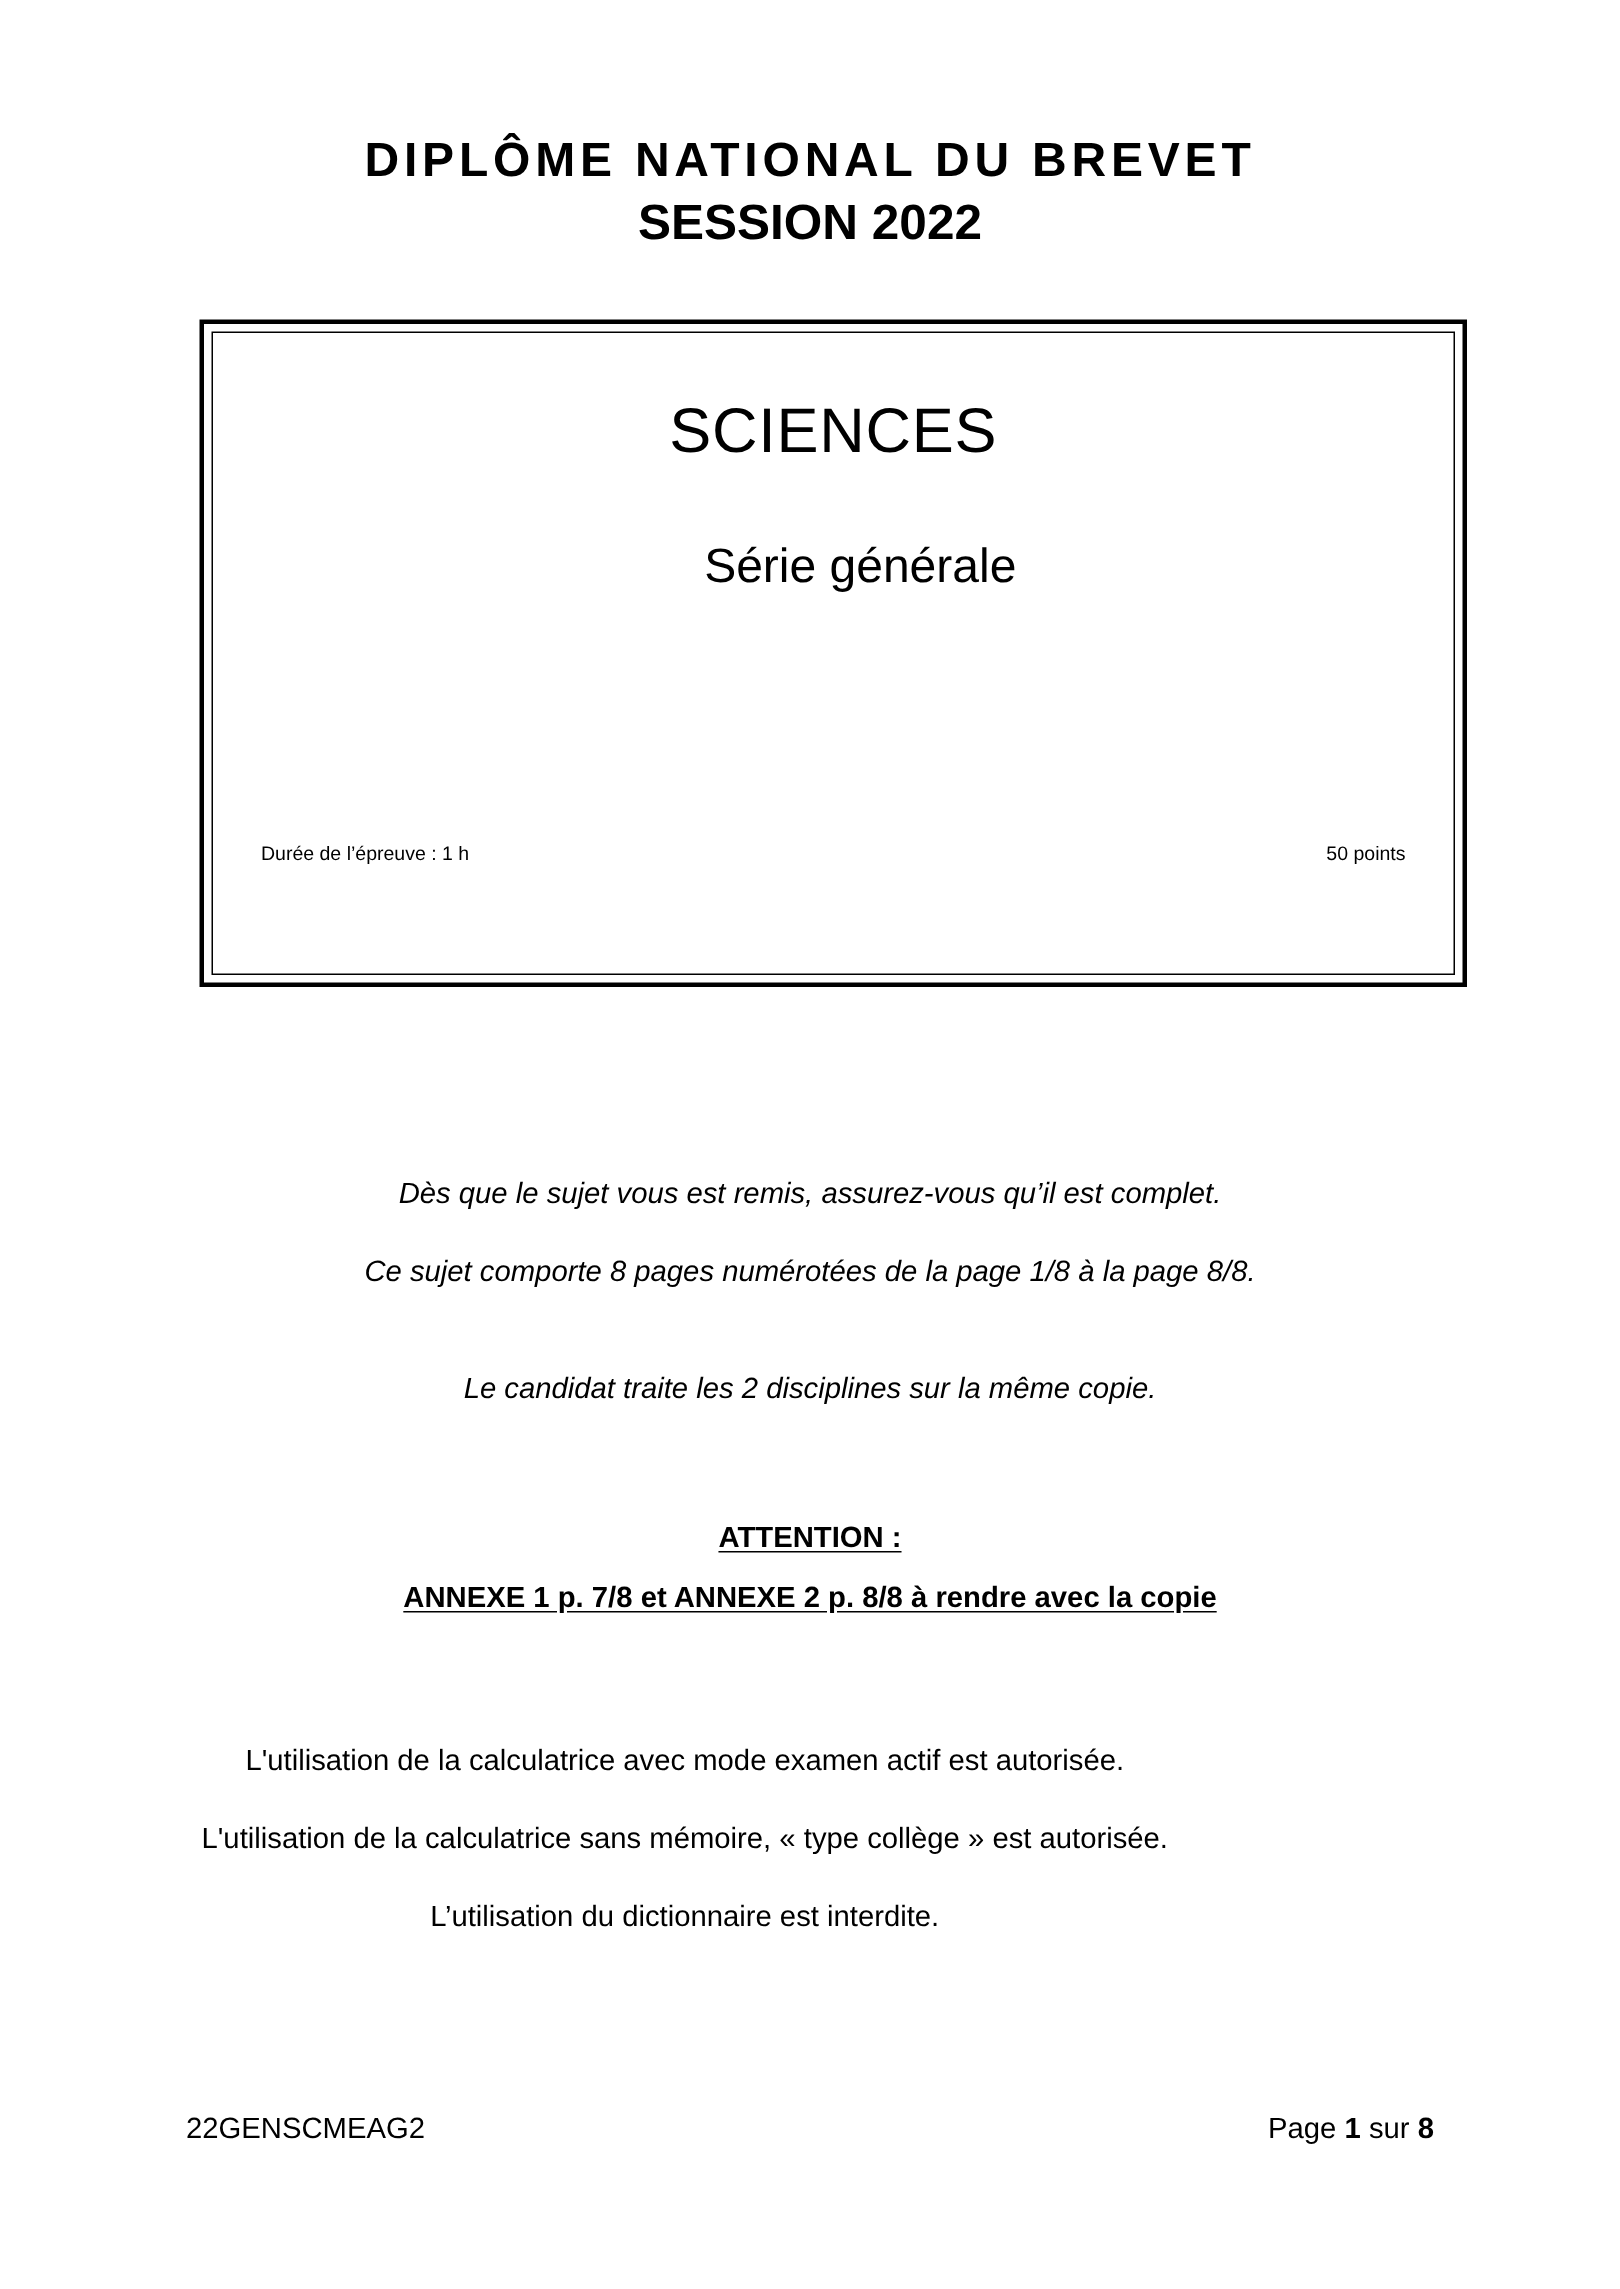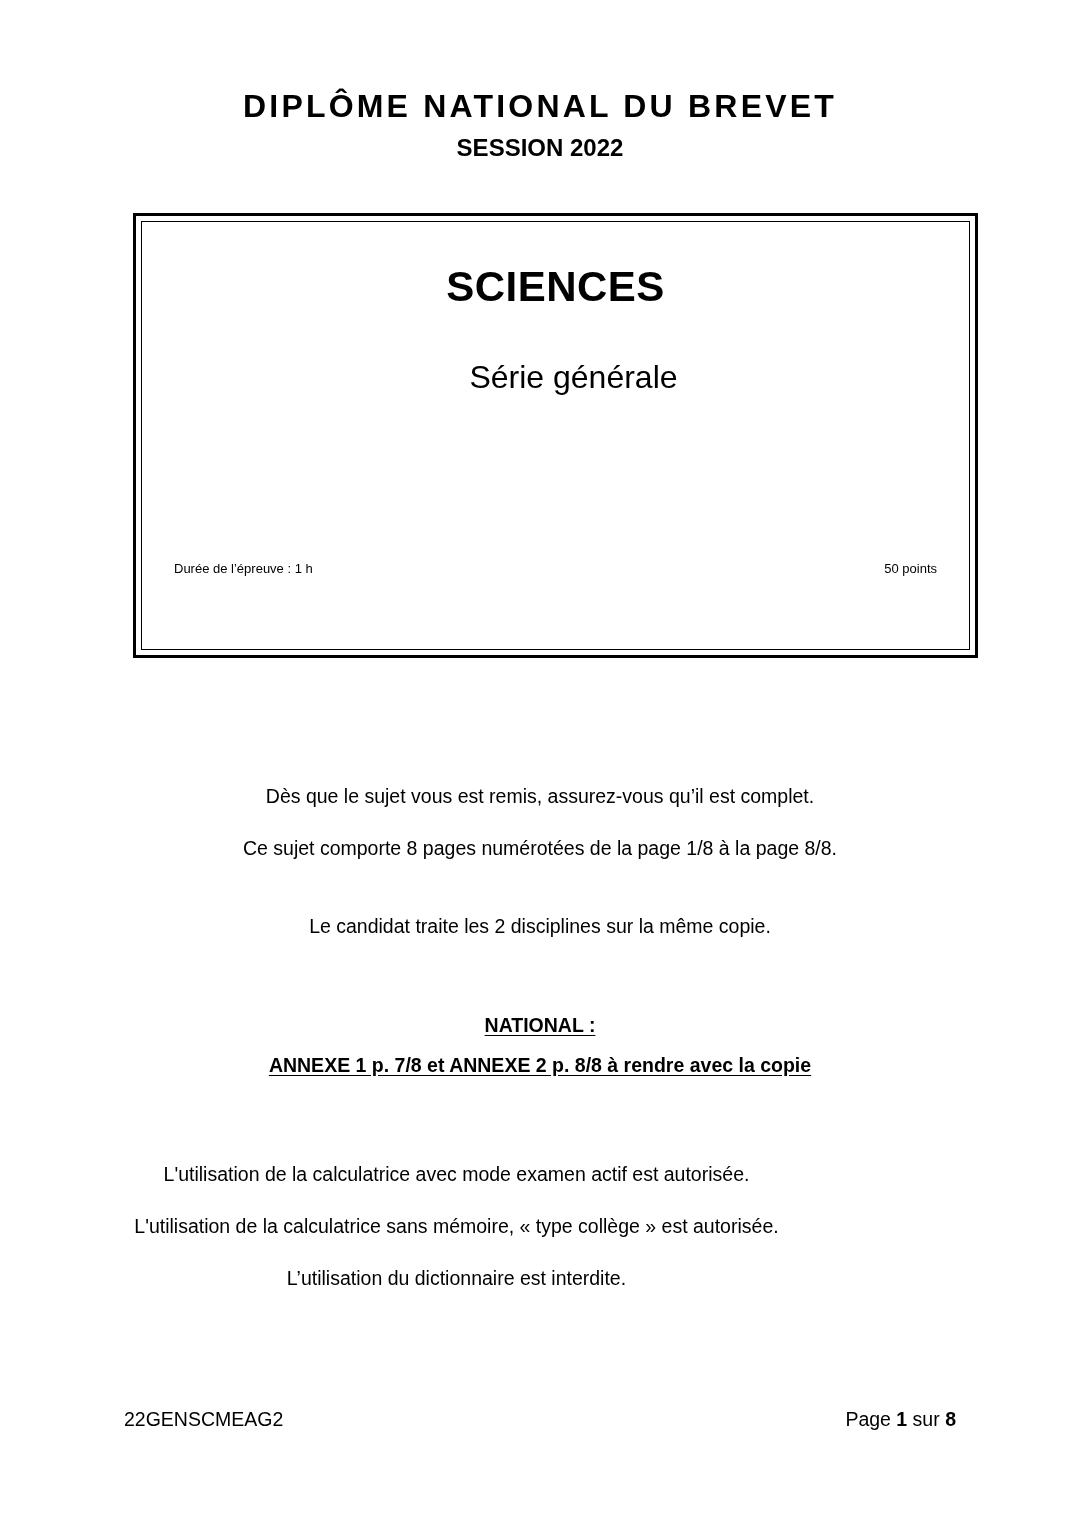--- a/index.html
+++ b/index.html
@@ -33,21 +33,21 @@
     text-align: center;
   }
   .title-line-1 {
     font-size: 32px;
     font-weight: bold;
     letter-spacing: 3.2px;
     line-height: 40px;
     white-space: nowrap;
   }
   .title-line-2 {
-    font-size: 24px;
+    font-size: 33px;
     font-weight: bold;
     letter-spacing: 0px;
     line-height: 38px;
     margin-top: 3px;
     white-space: nowrap;
   }
 
   
   .subject-frame {
     position: absolute;
@@ -67,21 +67,21 @@
     border: 1px solid #000000;
     box-sizing: border-box;
   }
   .subject-name {
     position: absolute;
     left: 0;
     top: 47px;
     width: 100%;
     text-align: center;
     font-size: 42px;
-    font-weight: bold;
+    font-weight: normal;
     letter-spacing: 0.5px;
   }
   .subject-series {
     position: absolute;
     left: 0;
     top: 143px;
     width: 100%;
     text-align: center;
     font-size: 32px;
     font-weight: normal;
@@ -106,20 +106,21 @@
     position: absolute;
     left: 0;
     top: 783px;
     width: 1080px;
     text-align: center;
     font-size: 19.5px;
   }
   .instructions .para {
     line-height: 26px;
     white-space: nowrap;
+    font-style: italic;
   }
   .gap-sm { height: 26px; }
   .gap-md { height: 52px; }
 
   .notice {
     position: absolute;
     left: 0;
     top: 1012px;
     width: 1080px;
     text-align: center;
@@ -193,21 +194,21 @@
 
   <div class="instructions">
     <div class="para">Dès que le sujet vous est remis, assurez-vous qu’il est complet.</div>
     <div class="gap-sm"></div>
     <div class="para">Ce sujet comporte 8 pages numérotées de la page 1/8 à la page 8/8.</div>
     <div class="gap-md"></div>
     <div class="para">Le candidat traite les 2 disciplines sur la même copie.</div>
   </div>
 
   <div class="notice">
-    <div class="notice-title">NATIONAL :</div>
+    <div class="notice-title">ATTENTION :</div>
     <div class="notice-body">ANNEXE 1 p. 7/8 et ANNEXE 2 p. 8/8 à rendre avec la copie</div>
   </div>
 
   <div class="tools">
     <div class="para">L'utilisation de la calculatrice avec mode examen actif est autorisée.</div>
     <div class="gap-sm"></div>
     <div class="para">L'utilisation de la calculatrice sans mémoire, « type collège » est autorisée.</div>
     <div class="gap-sm"></div>
     <div class="para">L’utilisation du dictionnaire est interdite.</div>
   </div>

